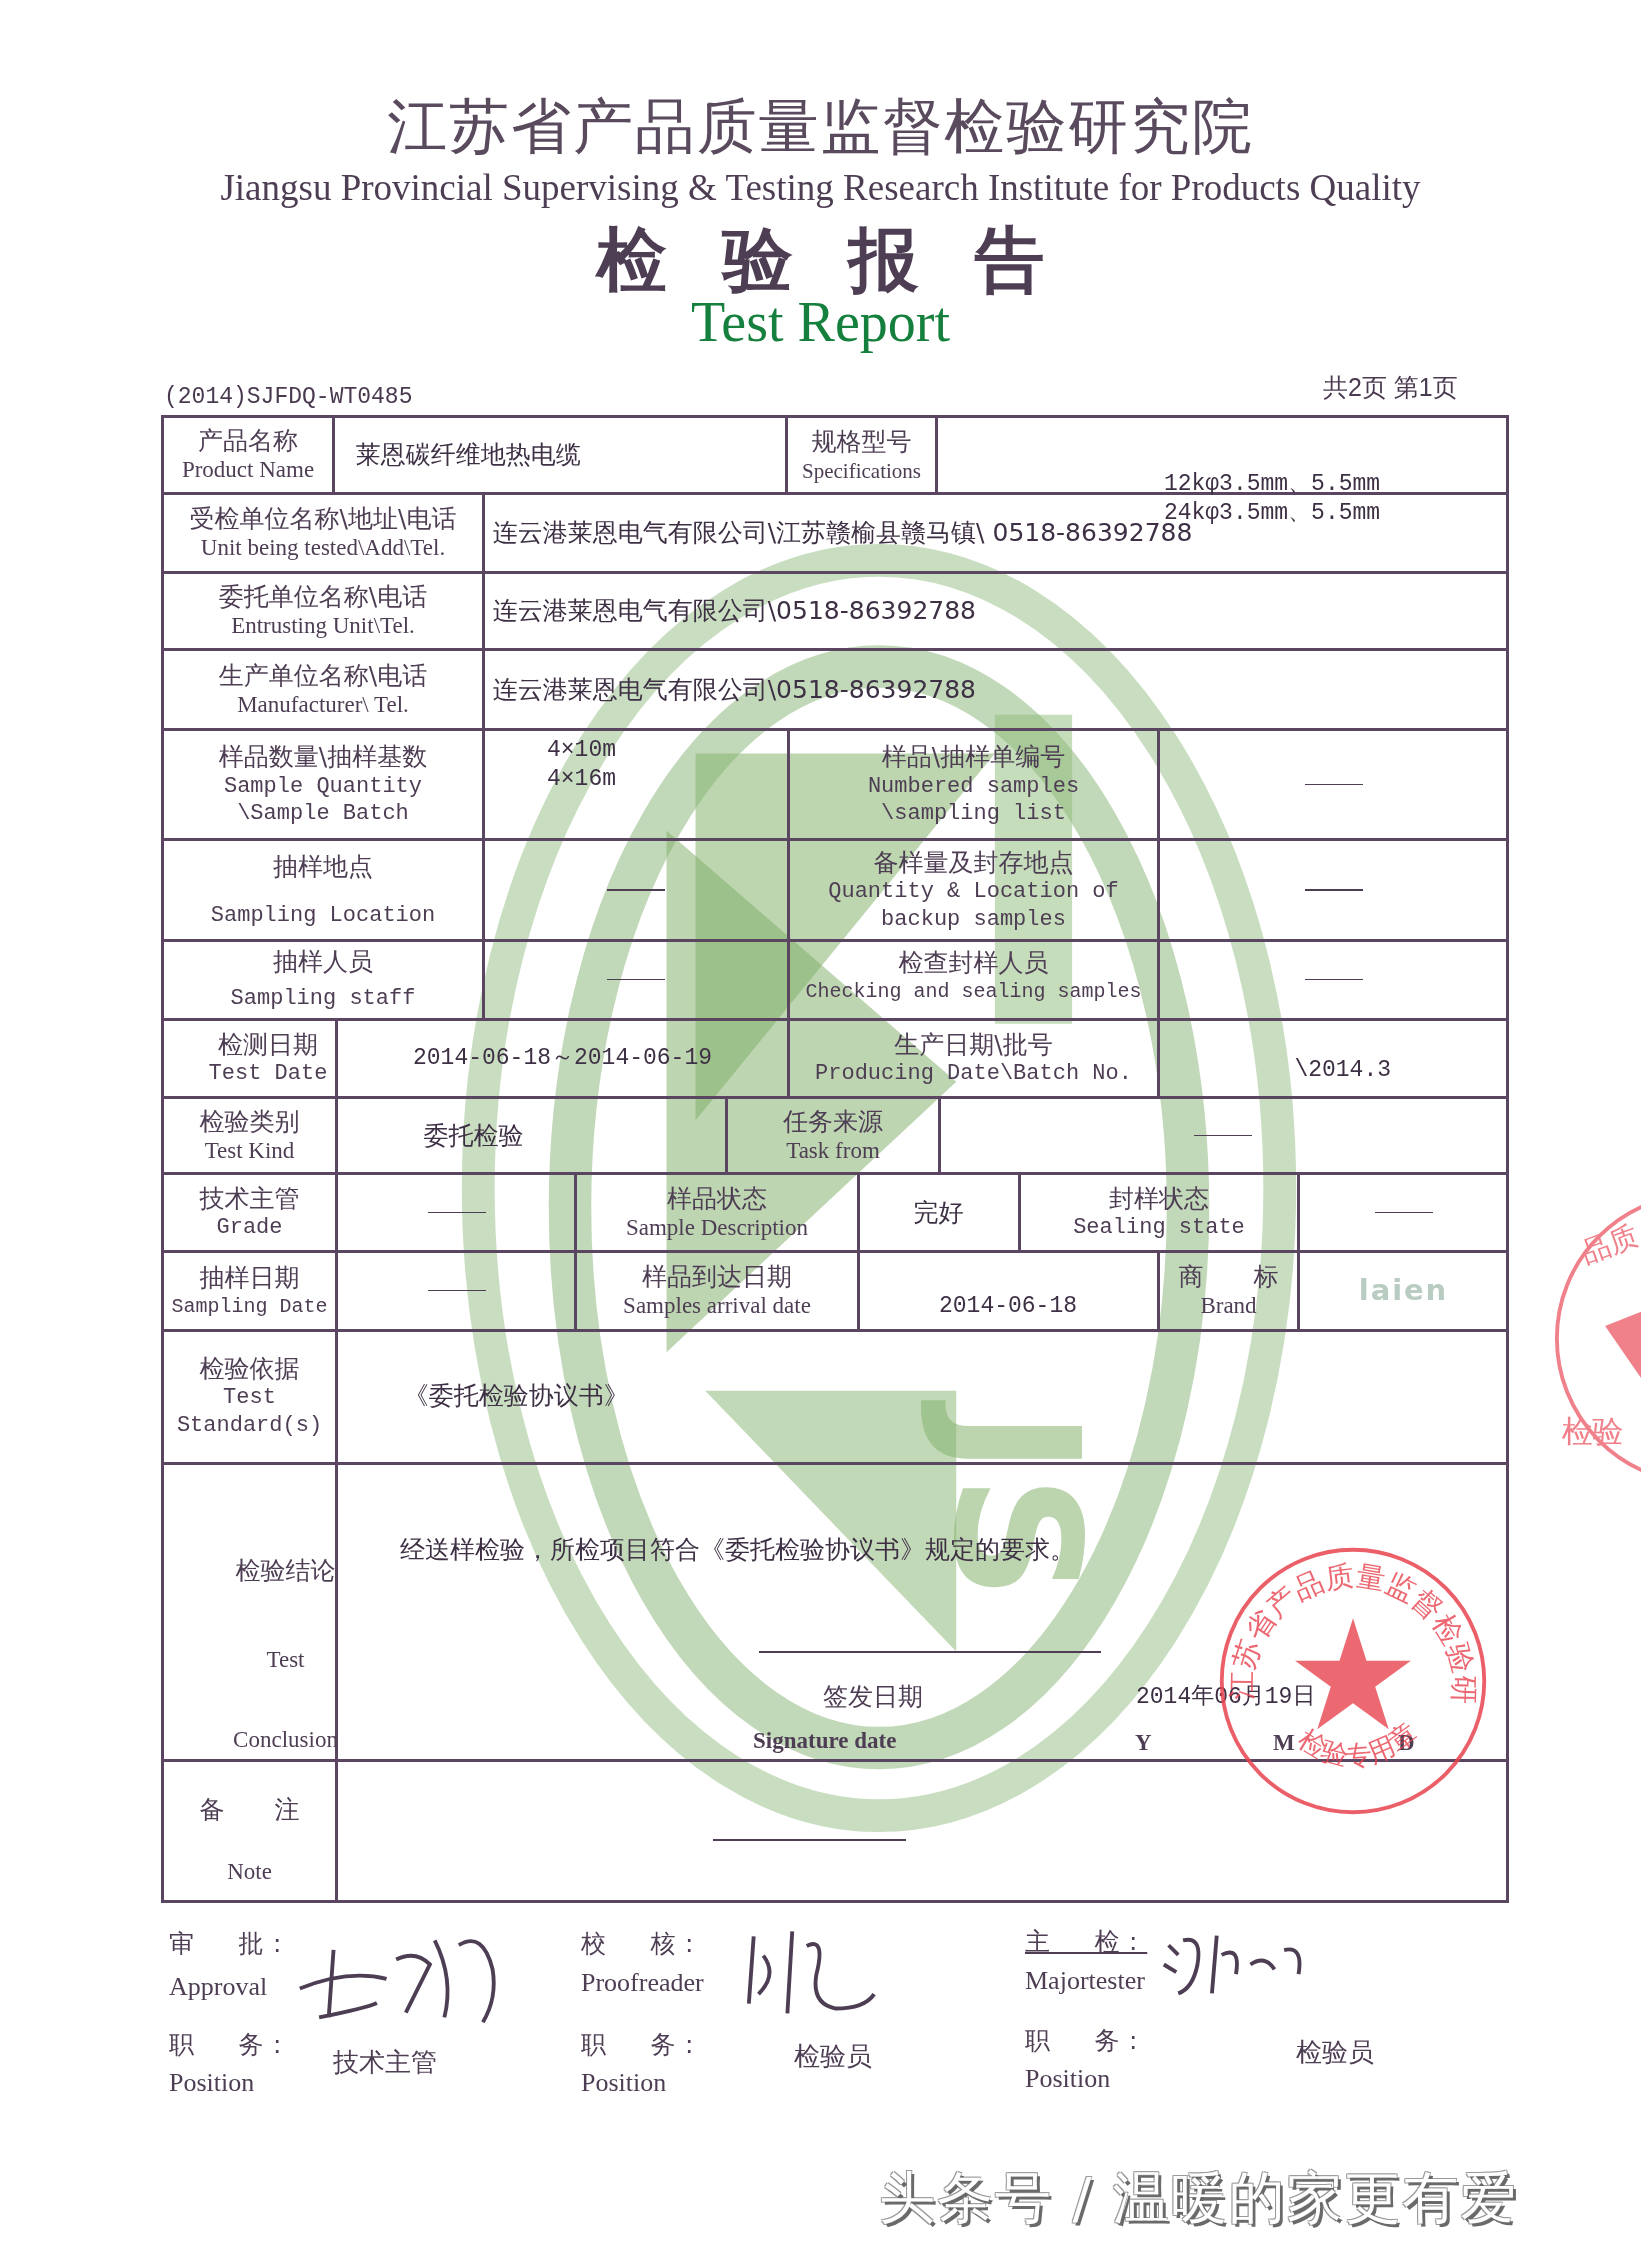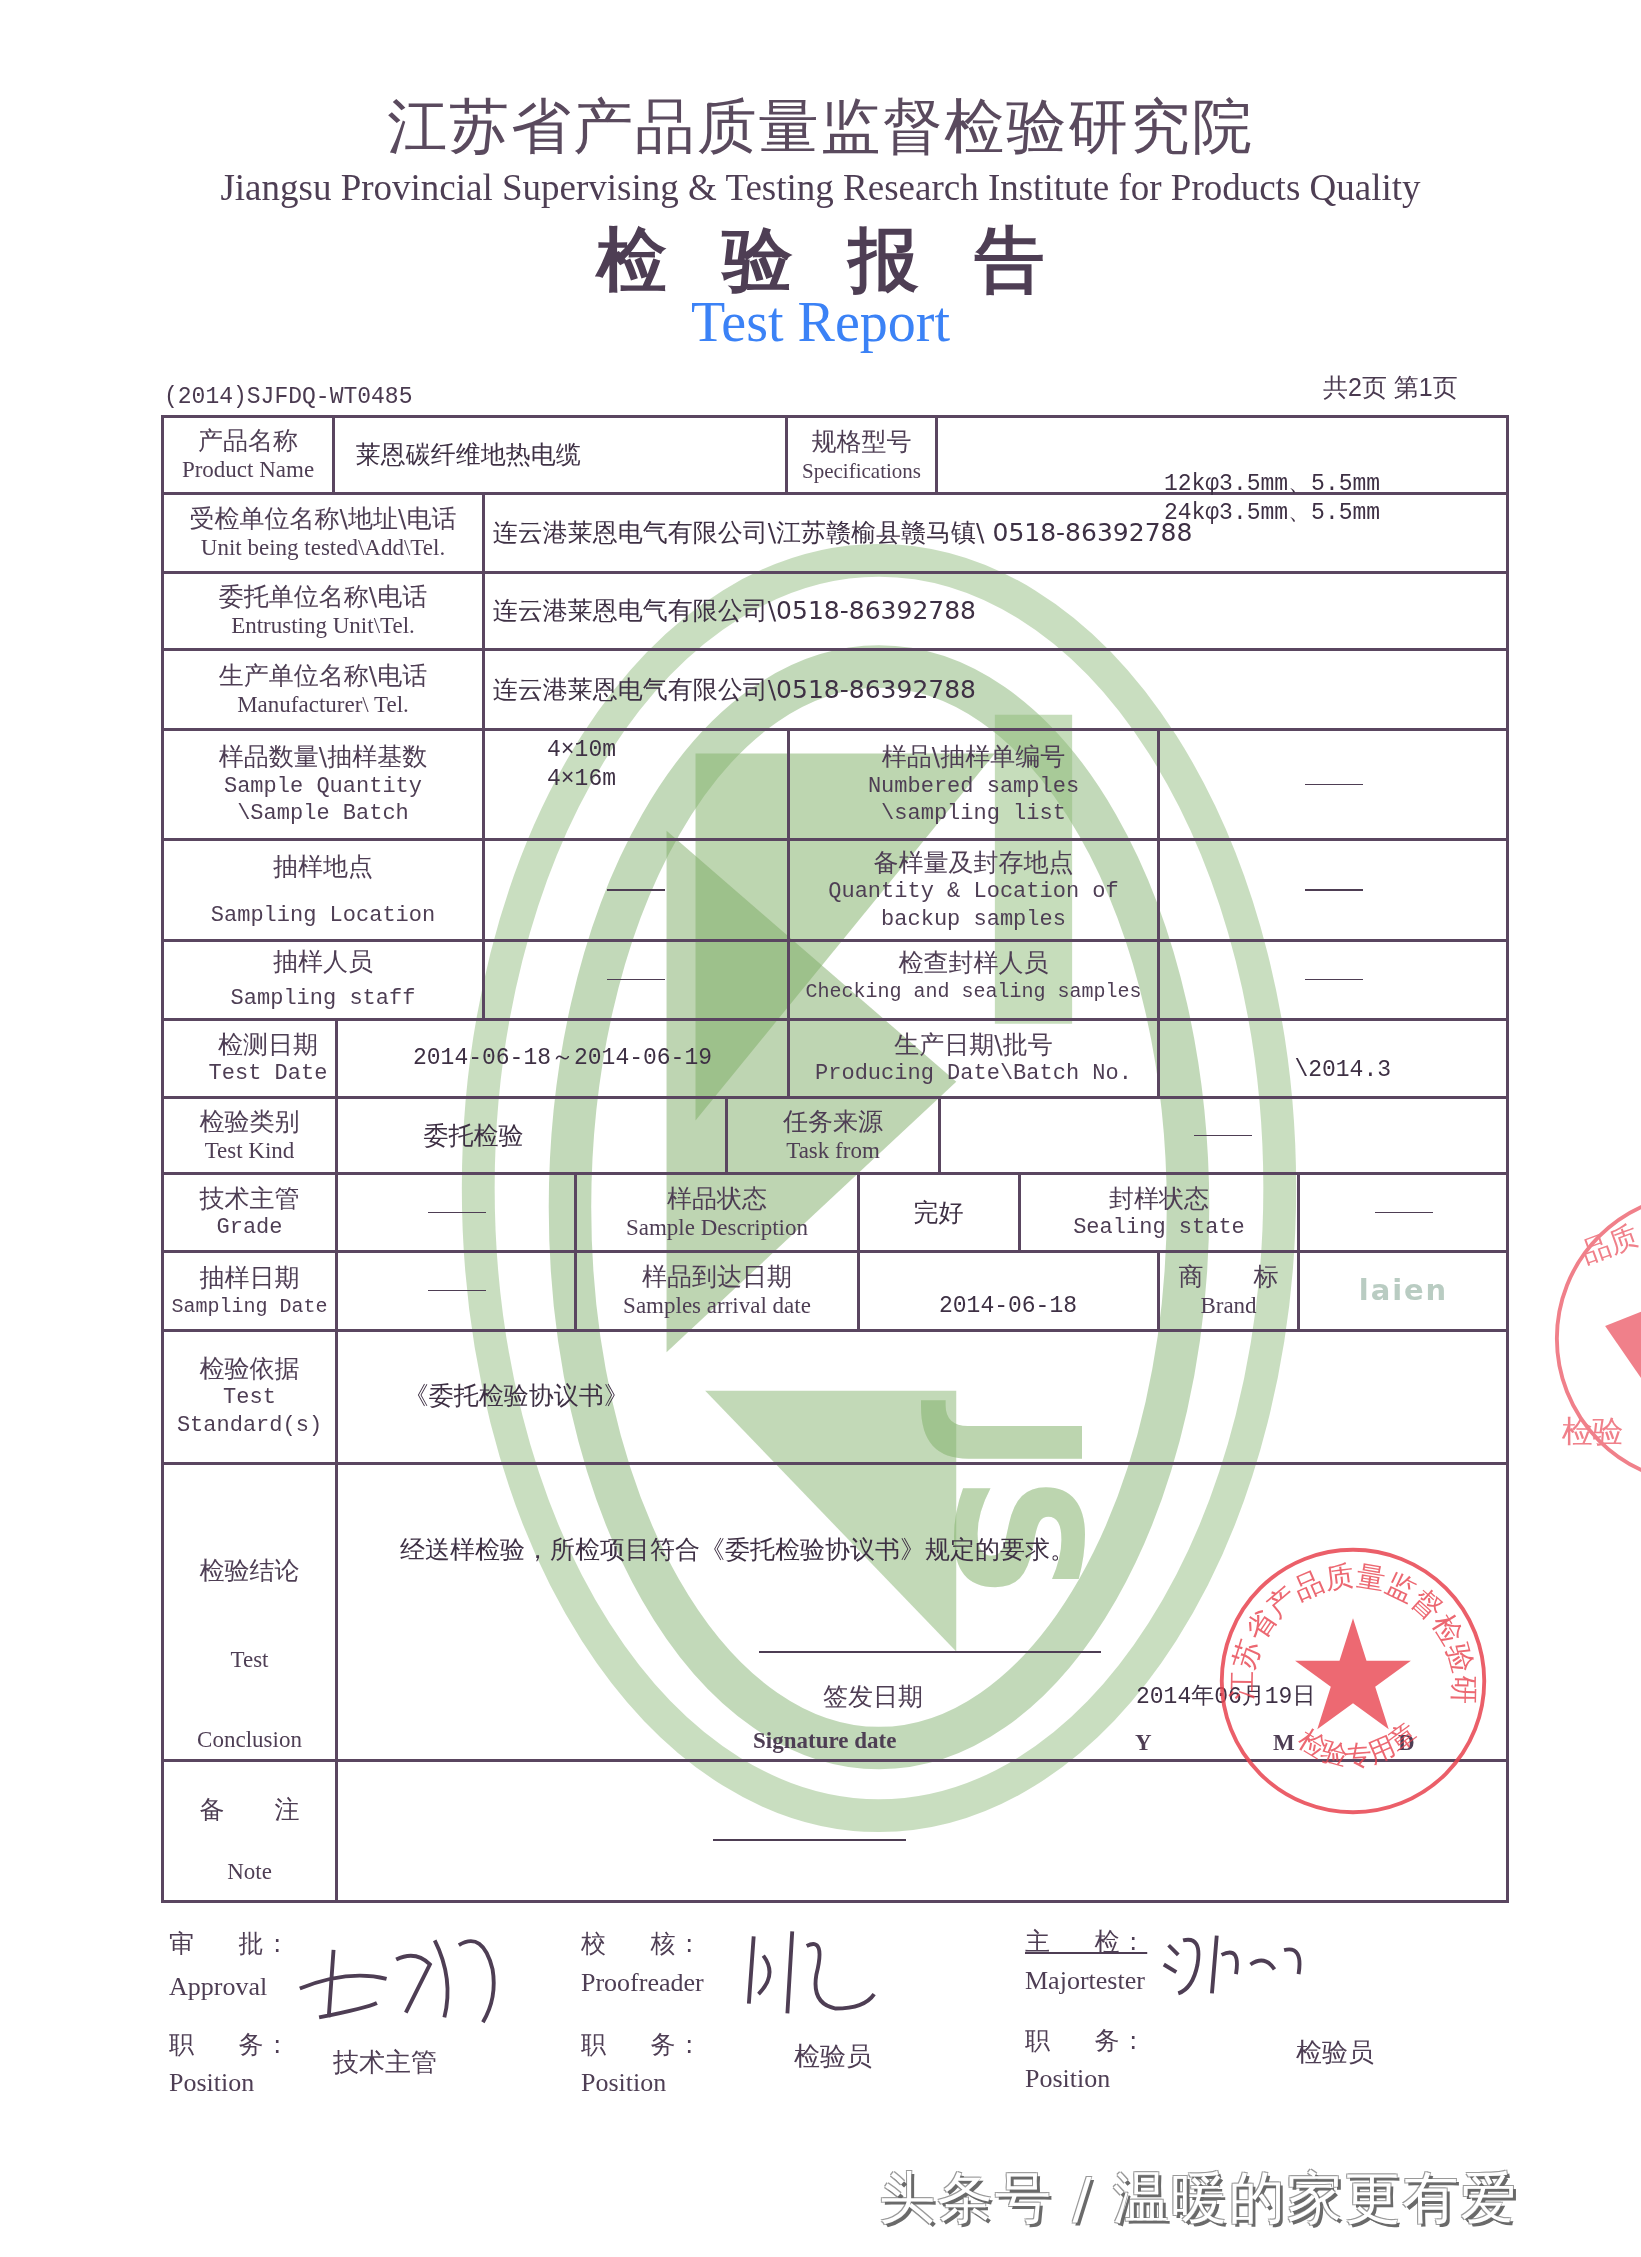--- a/index.html
+++ b/index.html
@@ -6,21 +6,21 @@
   body { width:1641px; height:2257px; background:#ffffff; position:relative; overflow:hidden;
          font-family:"DejaVu Serif", serif; color:#4a3a52; }
   .abs { position:absolute; }
   .hdr-cn { left:0; width:1641px; top:87px; text-align:center; font-family:"DejaVu Sans", sans-serif;
             font-size:60px; letter-spacing:1.9px; color:#5a4a5e; font-weight:normal; }
   .hdr-en { left:0; width:1641px; top:166px; text-align:center; font-family:"Liberation Serif", serif;
             font-size:37px; color:#4e3e54; }
   .hdr-title-cn { left:0; width:1641px; top:214px; text-align:center; font-family:"DejaVu Sans", sans-serif;
             font-size:70px; font-weight:bold; letter-spacing:56px; color:#4e3e54; padding-left:56px; box-sizing:border-box; }
   .hdr-title-en { left:0; width:1641px; top:290px; text-align:center; font-family:"Liberation Serif", serif;
-            font-size:56px; color:#3b82f6; }
+            font-size:56px; color:#15803d; }
   .report-no { left:164px; top:384px; font-family:"Liberation Mono", monospace; font-size:23px; color:#4a3a50; }
   .page-no { left:1323px; top:371px; font-family:Liberation Sans, sans-serif; font-size:25px; color:#4a3a50; }
 
   .line { position:absolute; background:#5a4660; }
   .h { height:2.9px; }
   .v { width:2.9px; }
 
   .cell { position:absolute; display:flex; flex-direction:column; justify-content:center; align-items:center;
           text-align:center; box-sizing:border-box; line-height:1.25; }
   .lbl-cn { font-family:"DejaVu Sans", sans-serif; font-size:25px; color:#4e3e54; }
@@ -273,21 +273,21 @@
 
   <div class="cell" style="left:164px;top:1331px;width:171px;height:130px;">
     <span class="lbl-cn">检验依据</span>
     <span class="lbl-mono">Test</span>
     <span class="lbl-mono">Standard(s)</span>
   </div>
   <div class="cell left" style="left:396px;top:1331px;width:1101px;height:130px;">
     <span class="val">《委托检验协议书》</span>
   </div>
 
-  <div class="abs" style="left:164px;top:1465px;width:171px;height:294px;">
+  <div class="abs" style="left:164px;top:1465px;width:171px;height:294px;padding-left:36px;">
     <div class="lbl-cn" style="position:absolute;top:89px;width:171px;text-align:center;">检验结论</div>
     <div class="lbl-en" style="position:absolute;top:182px;width:171px;text-align:center;">Test</div>
     <div class="lbl-en" style="position:absolute;top:214px;width:171px;text-align:center;margin-top:48px;">Conclusion</div>
   </div>
   <div class="abs val" style="left:400px;top:1533px;">经送样检验，所检项目符合《委托检验协议书》规定的要求。</div>
   <div class="abs" style="left:759px;top:1651px;width:342px;height:1.9px;background:#4e3e54;"></div>
   <div class="abs lbl-cn" style="left:823px;top:1680px;">签发日期</div>
   <div class="abs lbl-en" style="left:753px;top:1728px;font-weight:bold;">Signature date</div>
   <div class="abs val-mono" style="left:1136px;top:1680px;">2014年06月19日</div>
   <div class="abs lbl-en" style="left:1135px;top:1730px;font-weight:bold;">Y</div>

